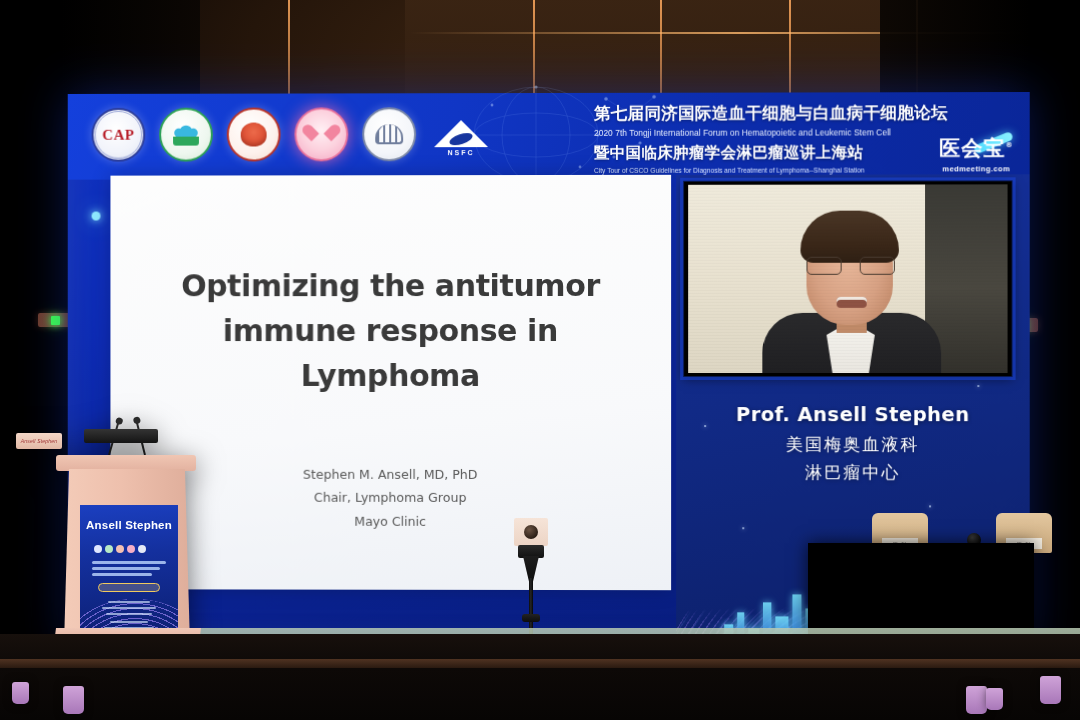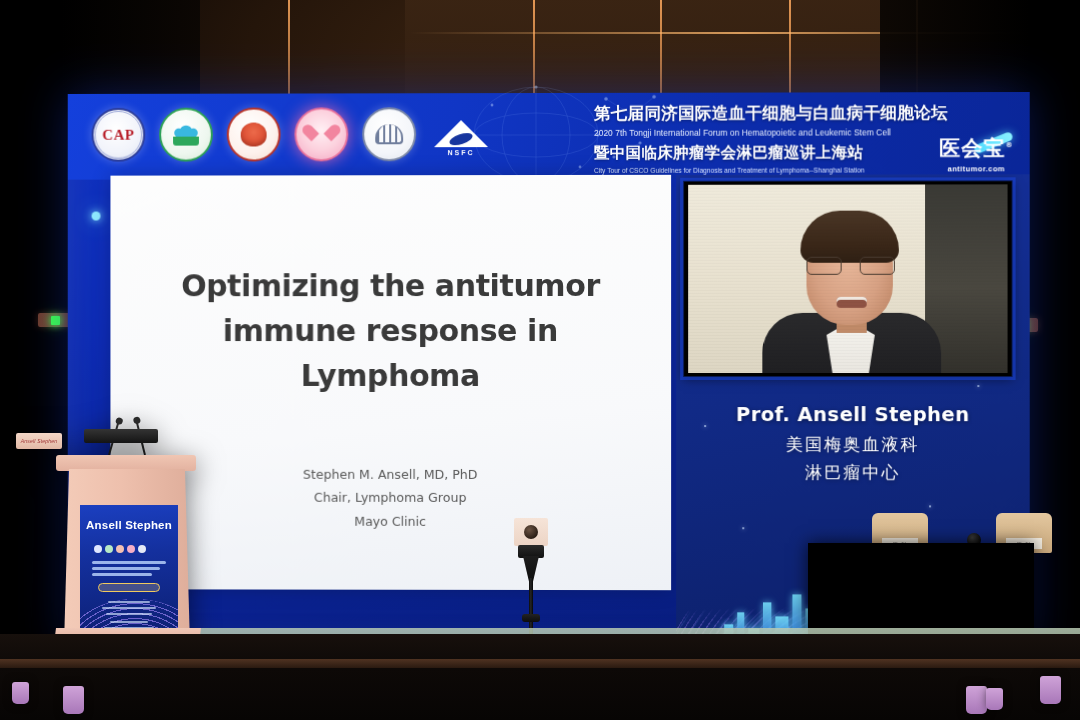--- a/index.html
+++ b/index.html
@@ -377,21 +377,21 @@
       <div id="banner-text">
         <div class="bt-cn1">第七届同济国际造血干细胞与白血病干细胞论坛</div>
         <div class="bt-en1">2020 7th Tongji International Forum on Hematopoietic and Leukemic Stem Cell</div>
         <div class="bt-cn2">暨中国临床肿瘤学会淋巴瘤巡讲上海站</div>
         <div class="bt-en2">City Tour of CSCO Guidelines for Diagnosis and Treatment of Lymphoma--Shanghai Station</div>
       </div>
 
       <div id="med-logo">
         <div id="med-swoosh"></div>
         <div class="cn"><span>医会宝</span><sup>®</sup></div>
-        <div class="en">antitumor.com</div>
+        <div class="en">medmeeting.com</div>
       </div>
     </div>
 
     <div id="slide">
       <div id="slide-title">Optimizing the antitumor immune response in Lymphoma</div>
       <div id="slide-byline">
         <div>Stephen M. Ansell, MD, PhD</div>
         <div>Chair, Lymphoma Group</div>
         <div>Mayo Clinic</div>
       </div>

